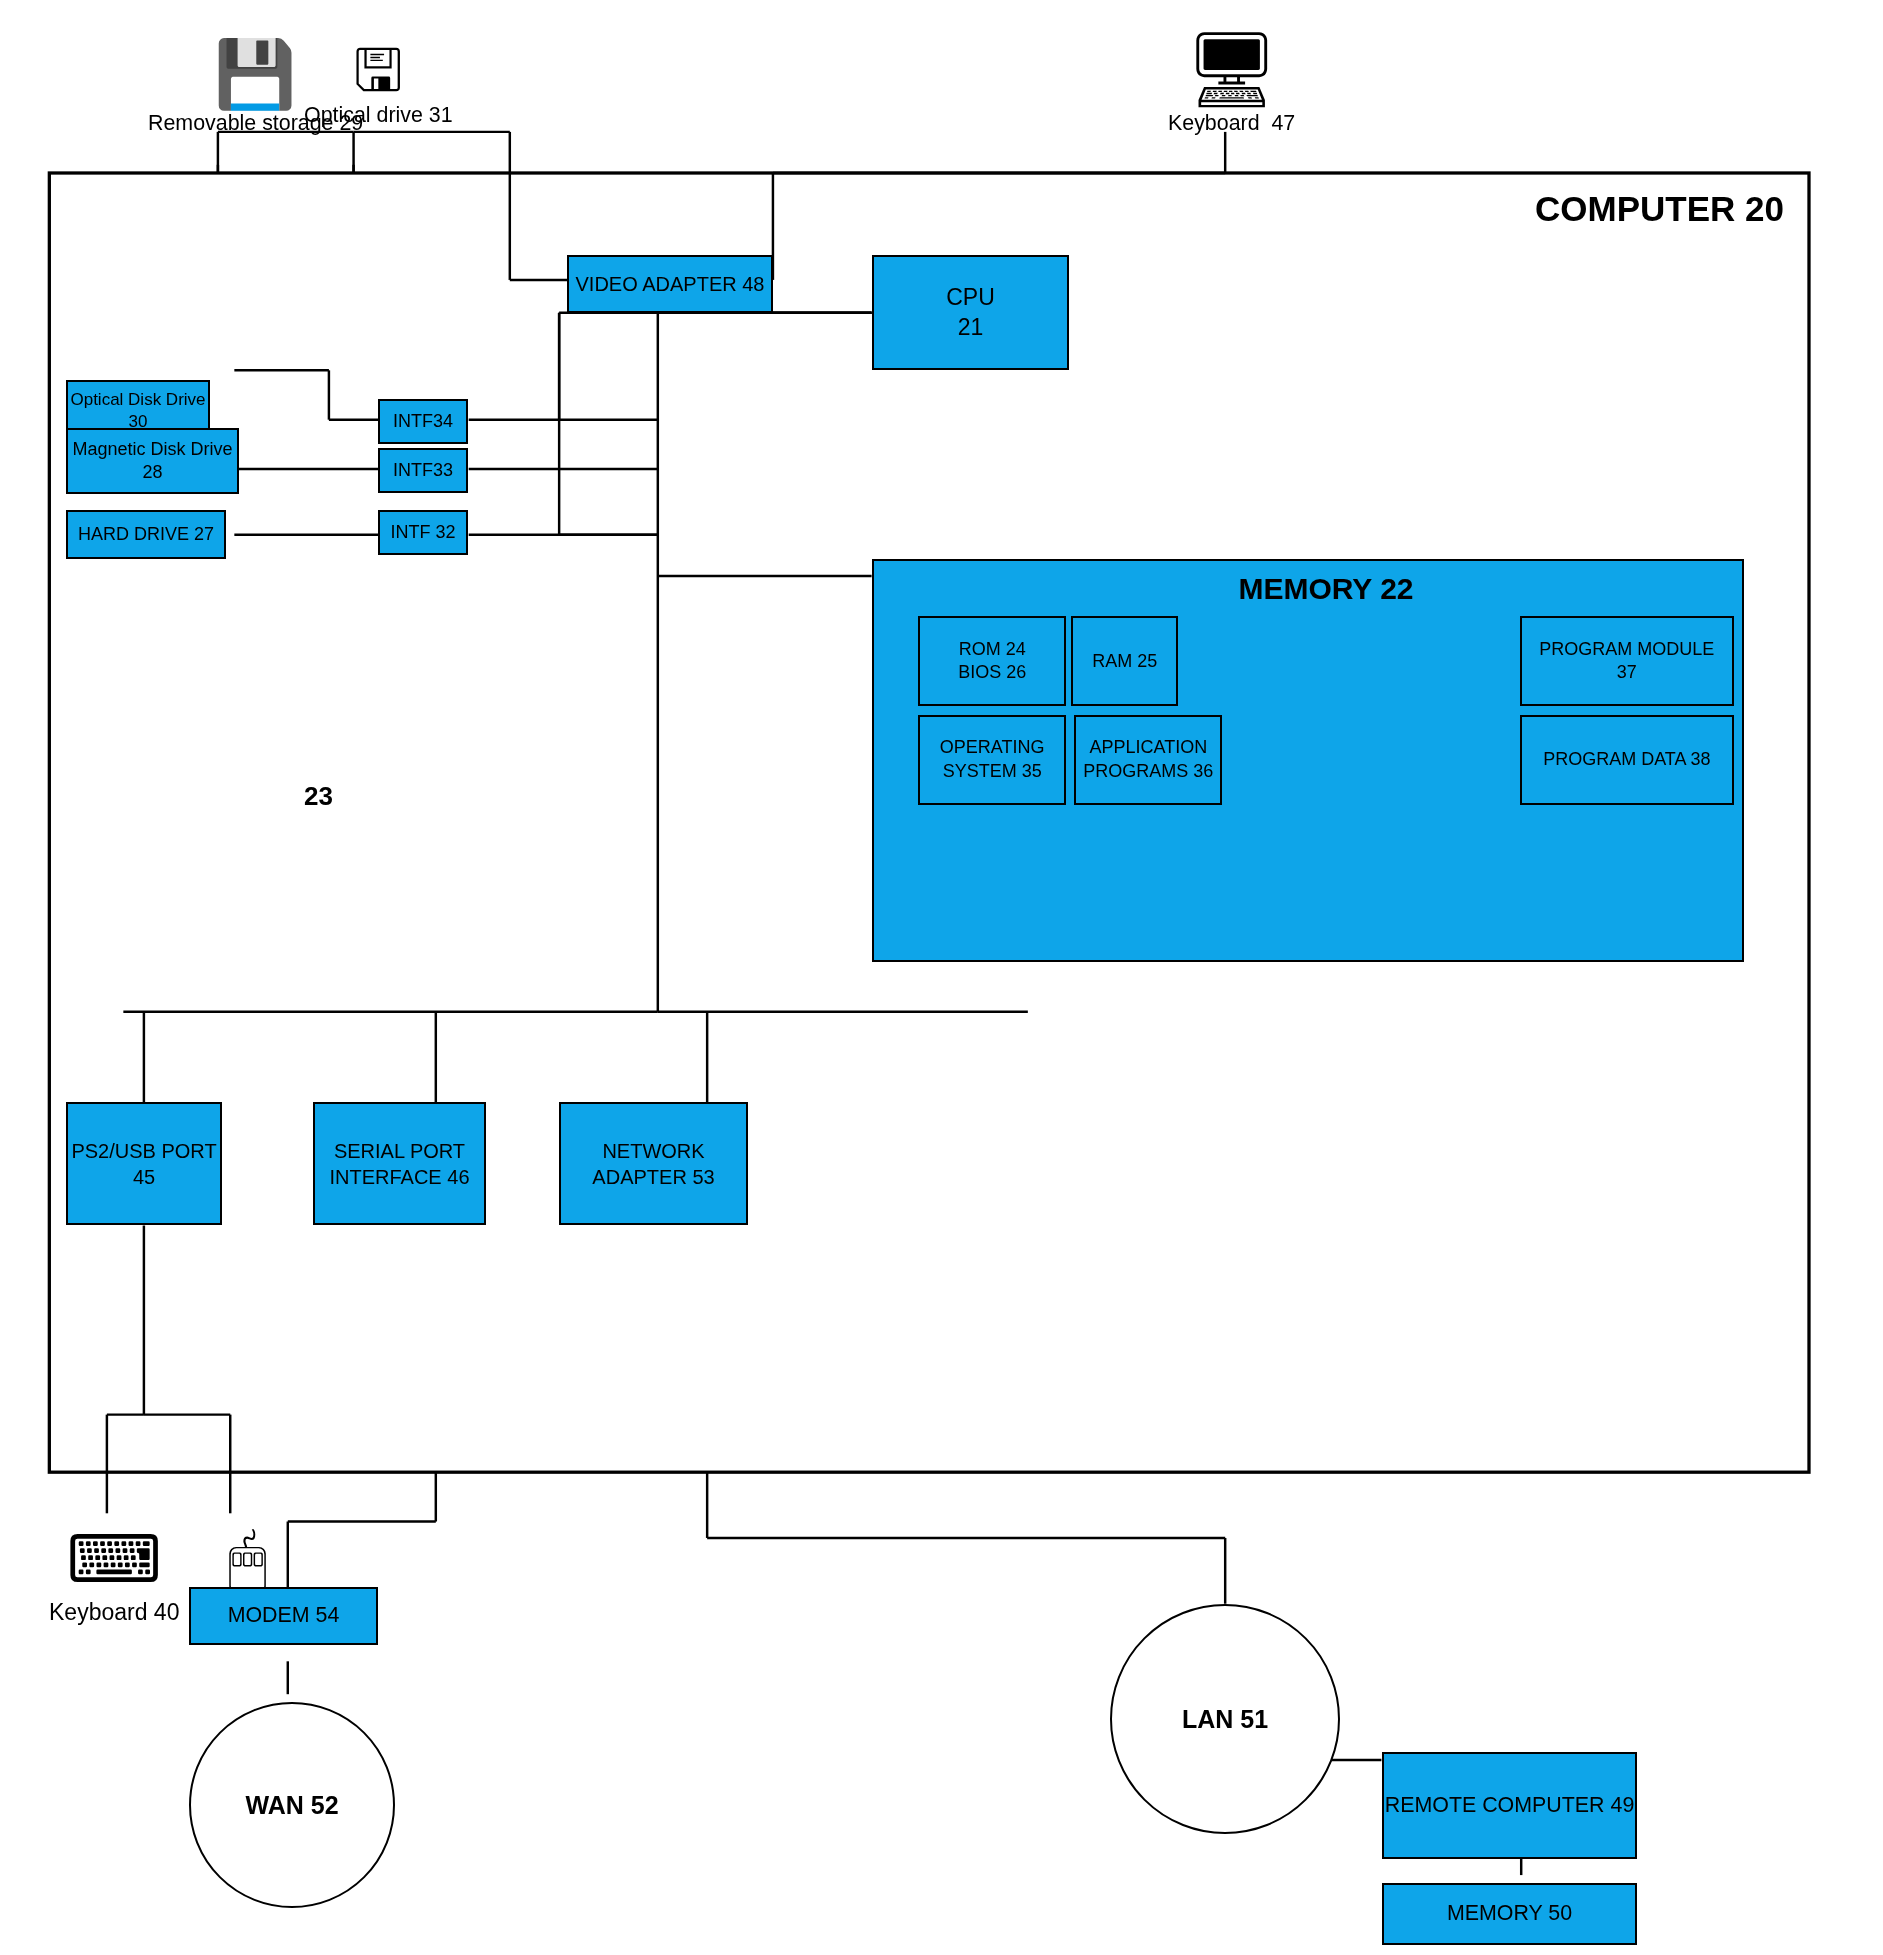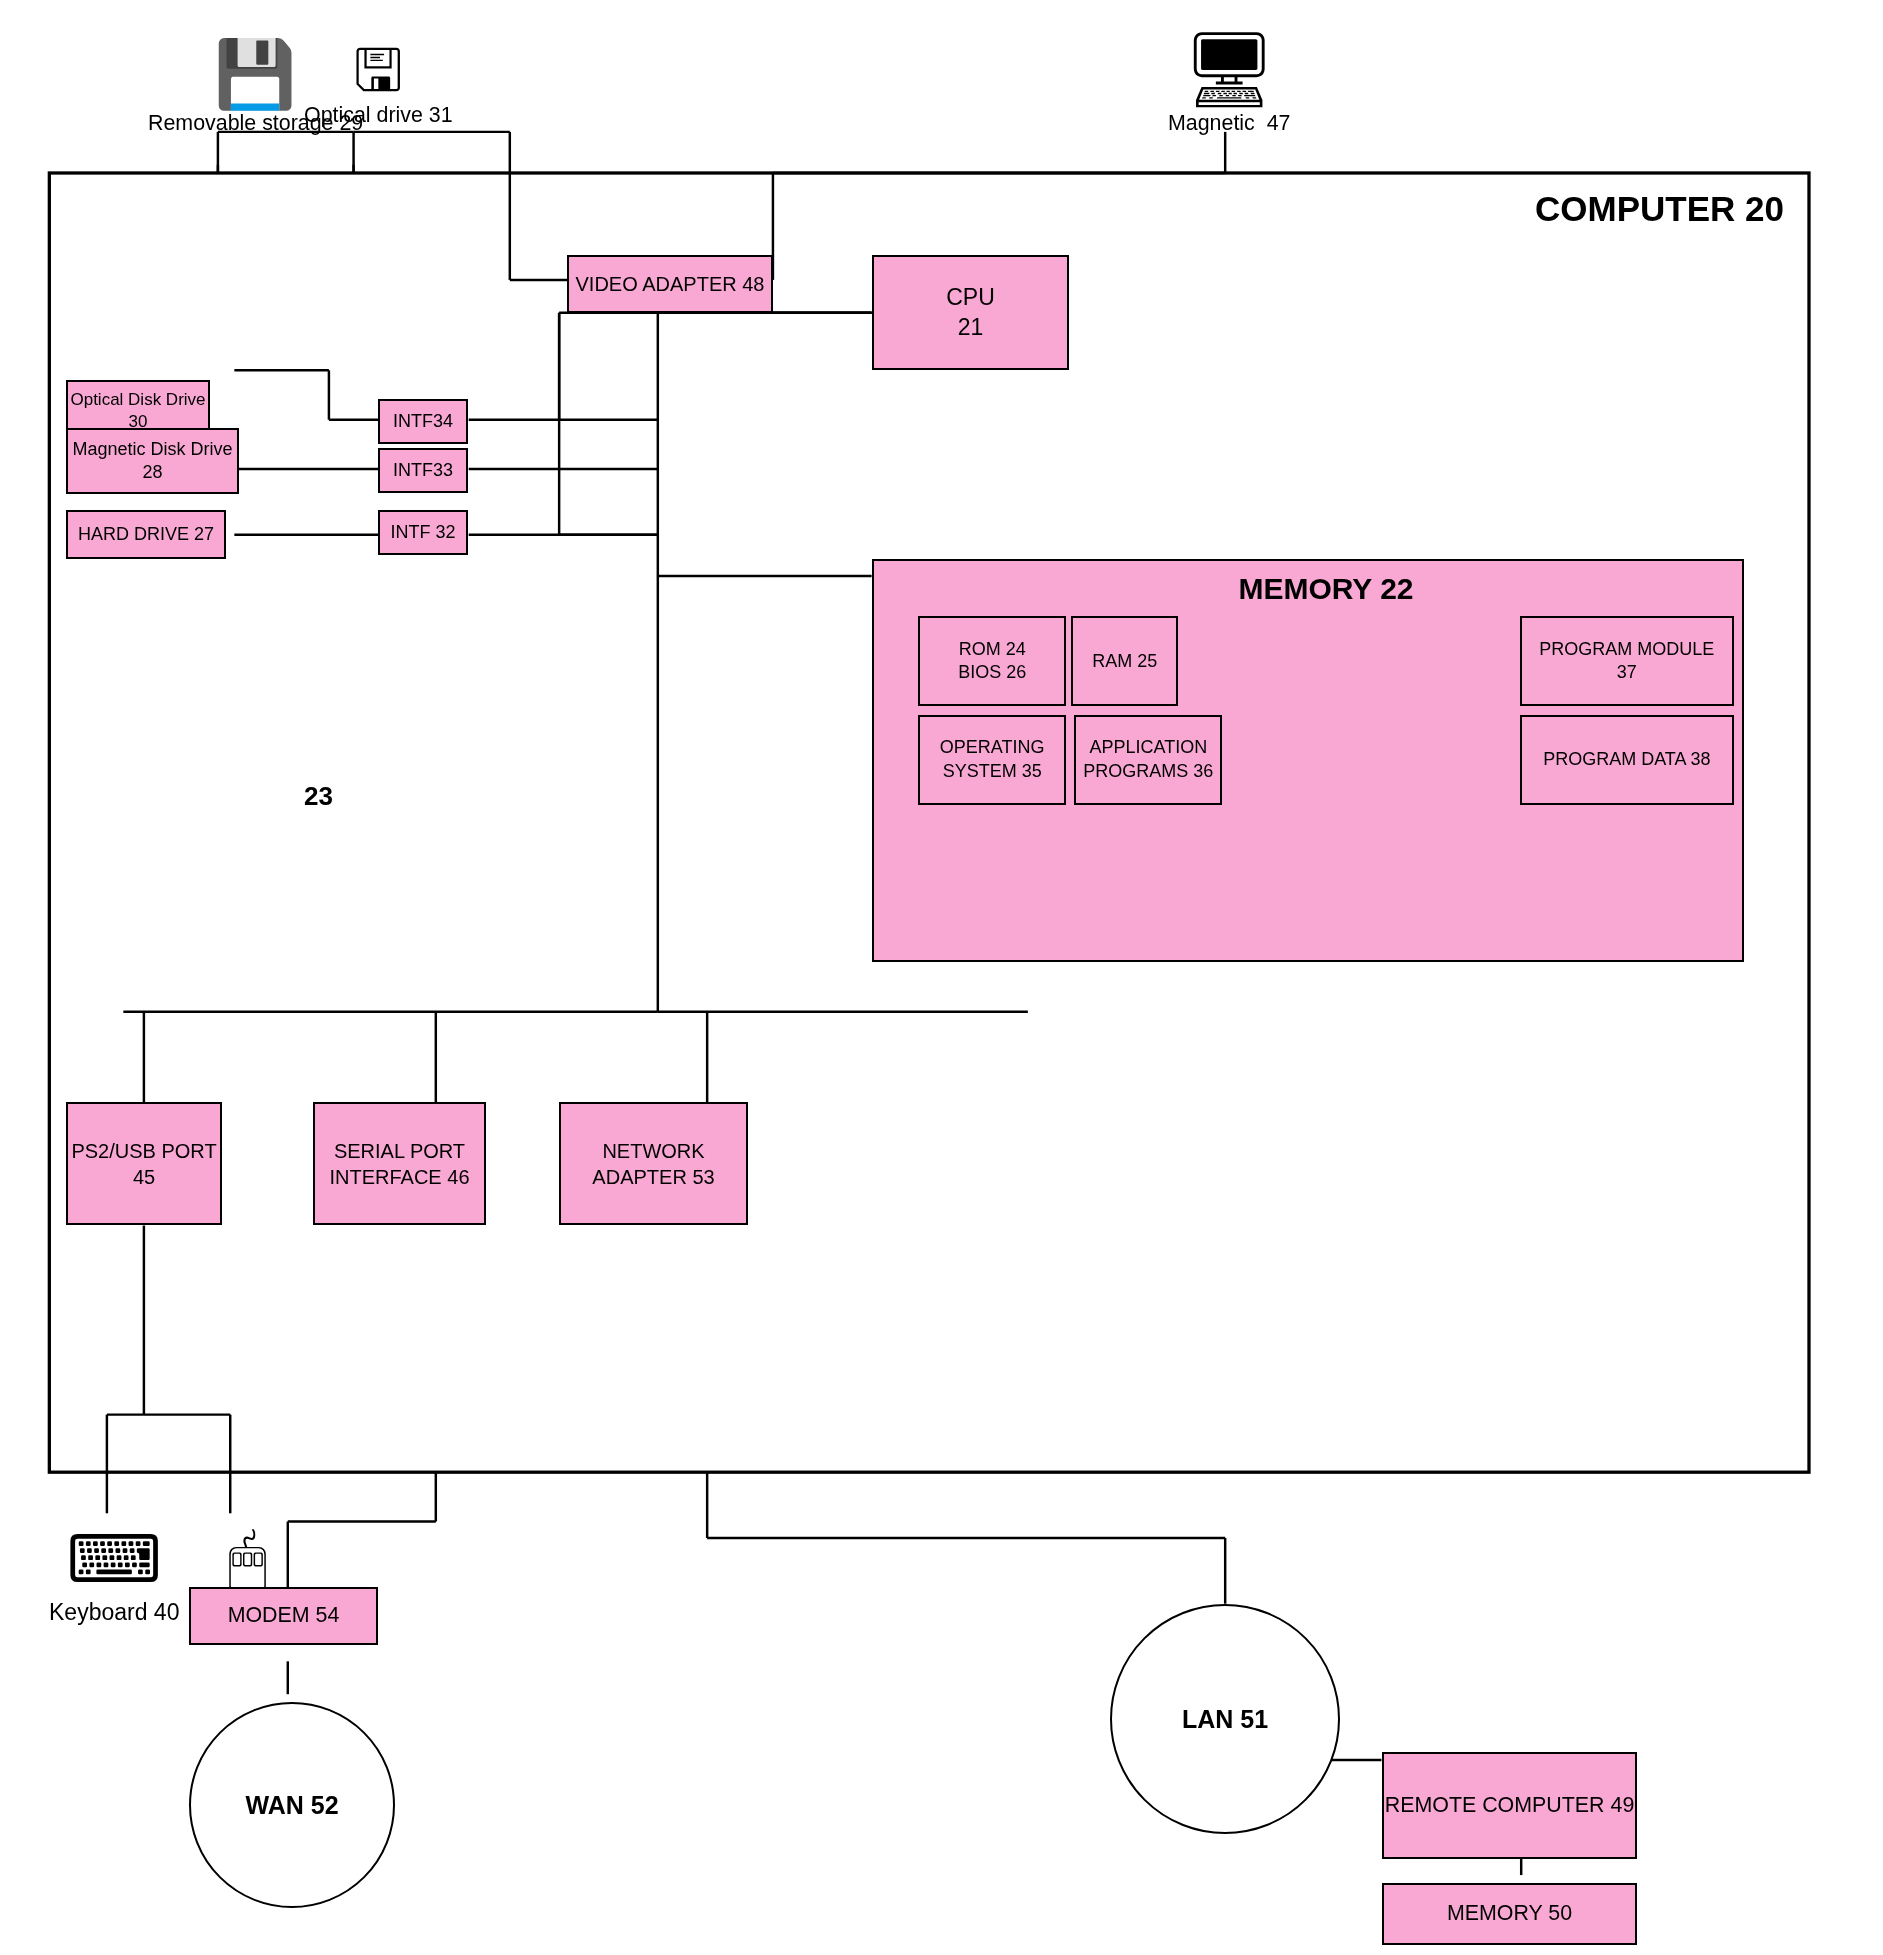--- a/index.html
+++ b/index.html
@@ -13,21 +13,21 @@
     }
     .diagram-container {
       position: relative;
       width: 1883px;
       height: 1956px;
       background: #fff;
     }
     .box {
       position: absolute;
       border: 2.5px solid #000;
-      background: #f9a8d4;
+      background: #0ea5e9;
       display: flex;
       align-items: center;
       justify-content: center;
       text-align: center;
       font-size: 21.4px;
       font-weight: normal;
       line-height: 1.3;
     }
     
     svg.lines {
@@ -149,21 +149,21 @@
 
   <div style="position:absolute; top:41px; left:304px; text-align:center;">
     <div style="font-size:58px; line-height:1;">🖫</div>
     <div style="font-size:21.4px; line-height:1.2; margin-top:4.1px;">Optical drive
 31</div>
   </div>
 
   <div style="position:absolute; top:33px; left:1168px; text-align:center;">
     <div style="font-size:74px; line-height:1;">🖥</div>
     <div style="font-size:21.4px; line-height:1.2; margin-top:4.1px;">
-      <span>Magnetic</span> &nbsp;<span>47</span>
+      <span>Keyboard</span> &nbsp;<span>47</span>
     </div>
   </div>
 
   <div class="box" style="left:567px; top:255px; width:206px; height:58px; font-size:20px;">
     <span>VIDEO ADAPTER 48</span>
   </div>
 
   <div class="box" style="left:872px; top:255px; width:197px; height:115px; font-size:23px;">
     <div>CPU<br>21</div>
   </div>

